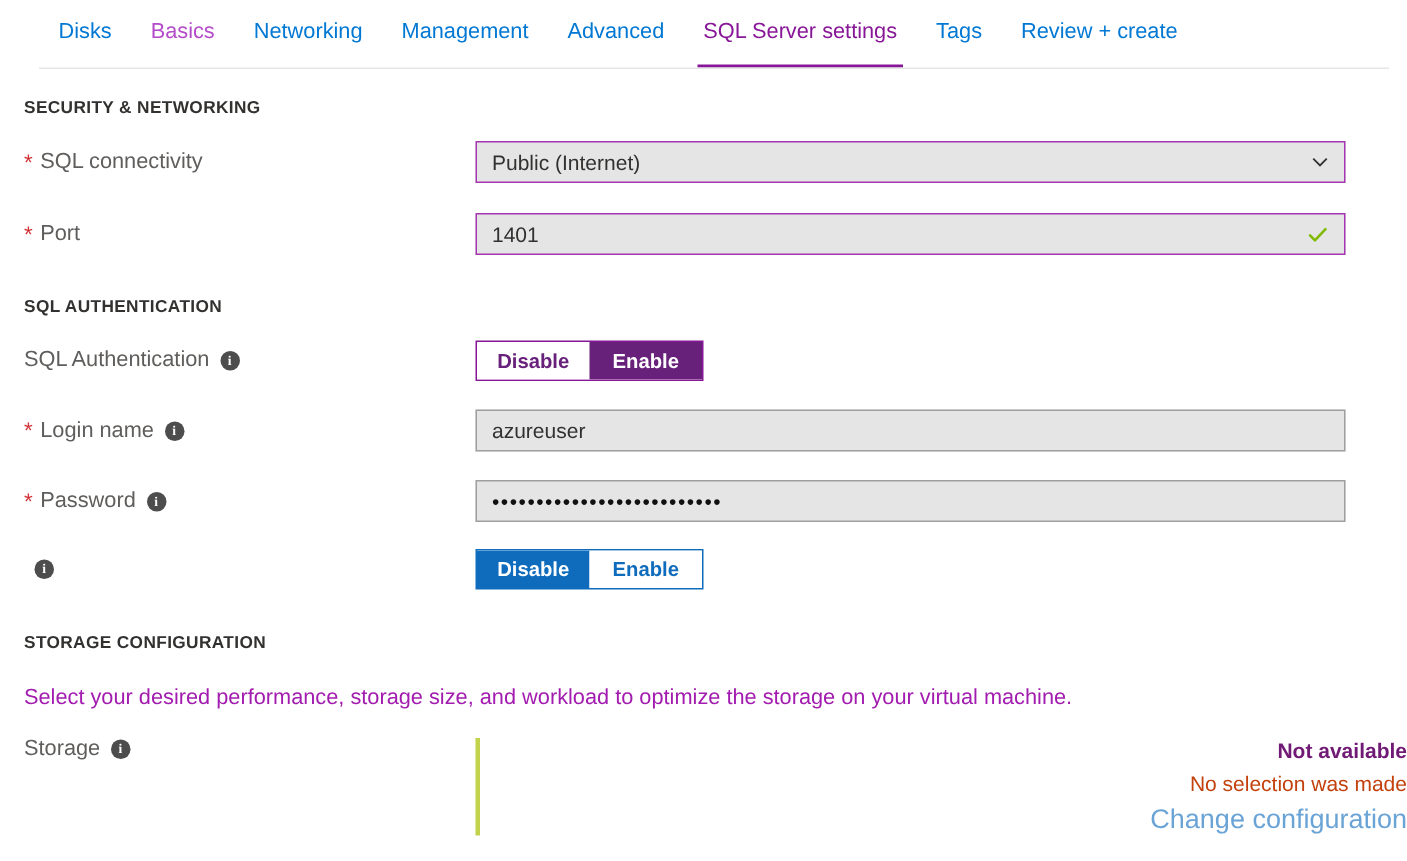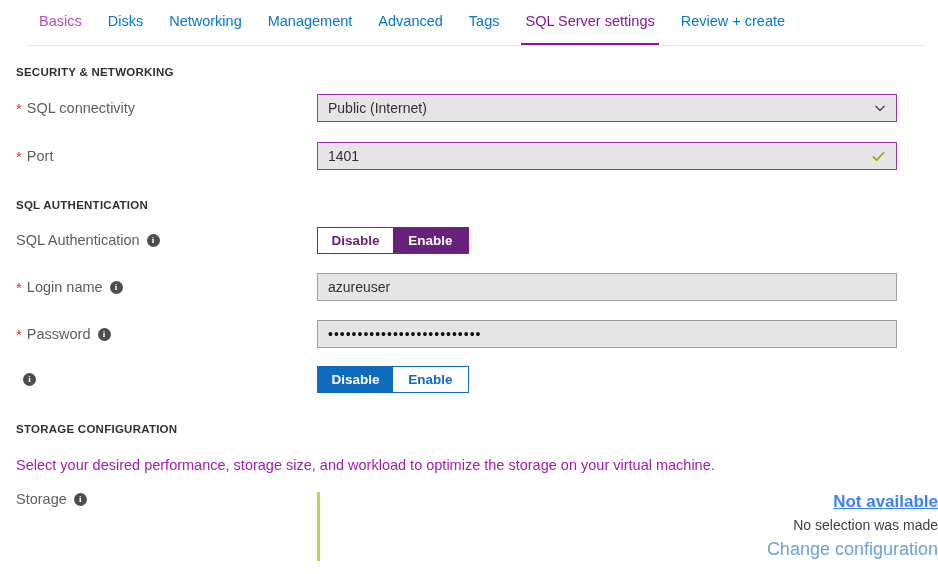--- a/index.html
+++ b/index.html
@@ -190,49 +190,48 @@
 
   
   .storage-card {
     border-left: 3px solid #c2d24b;
     padding-left: 12px;
     display: flex;
     flex-direction: column;
     gap: 5px;
   }
   .storage-card .title {
-    font-size: 17px;
+    font-size: 14px;
     font-weight: bold;
-    color: #3b82f6;
+    color: #701a75;
     line-height: 1.2;
-    text-decoration: underline;
   }
   .storage-card .sub {
     font-size: 14px;
-    color: #404040;
+    color: #c2410c;
     line-height: 1.2;
   }
   .storage-card .link {
     font-size: 18px;
     color: #6aa3d5;
     line-height: 1.2;
     cursor: pointer;
   }
 </style>
 </head>
 <body>
 
 <div class="tabstrip">
+  <div class="tab"><span>Disks</span></div>
   <div class="tab visited"><span>Basics</span></div>
-  <div class="tab"><span>Disks</span></div>
   <div class="tab"><span>Networking</span></div>
   <div class="tab"><span>Management</span></div>
   <div class="tab"><span>Advanced</span></div>
+  <div class="tab active"><span>SQL Server settings</span></div>
   <div class="tab"><span>Tags</span></div>
-  <div class="tab active"><span>SQL Server settings</span></div>
   <div class="tab"><span>Review + create</span></div>
   <div class="tabstrip-rule"></div>
 </div>
 
 <div class="body">
 
   <div class="section-title section-security">SECURITY &amp; NETWORKING</div>
 
   <div class="row row-conn">
     <div class="label">

